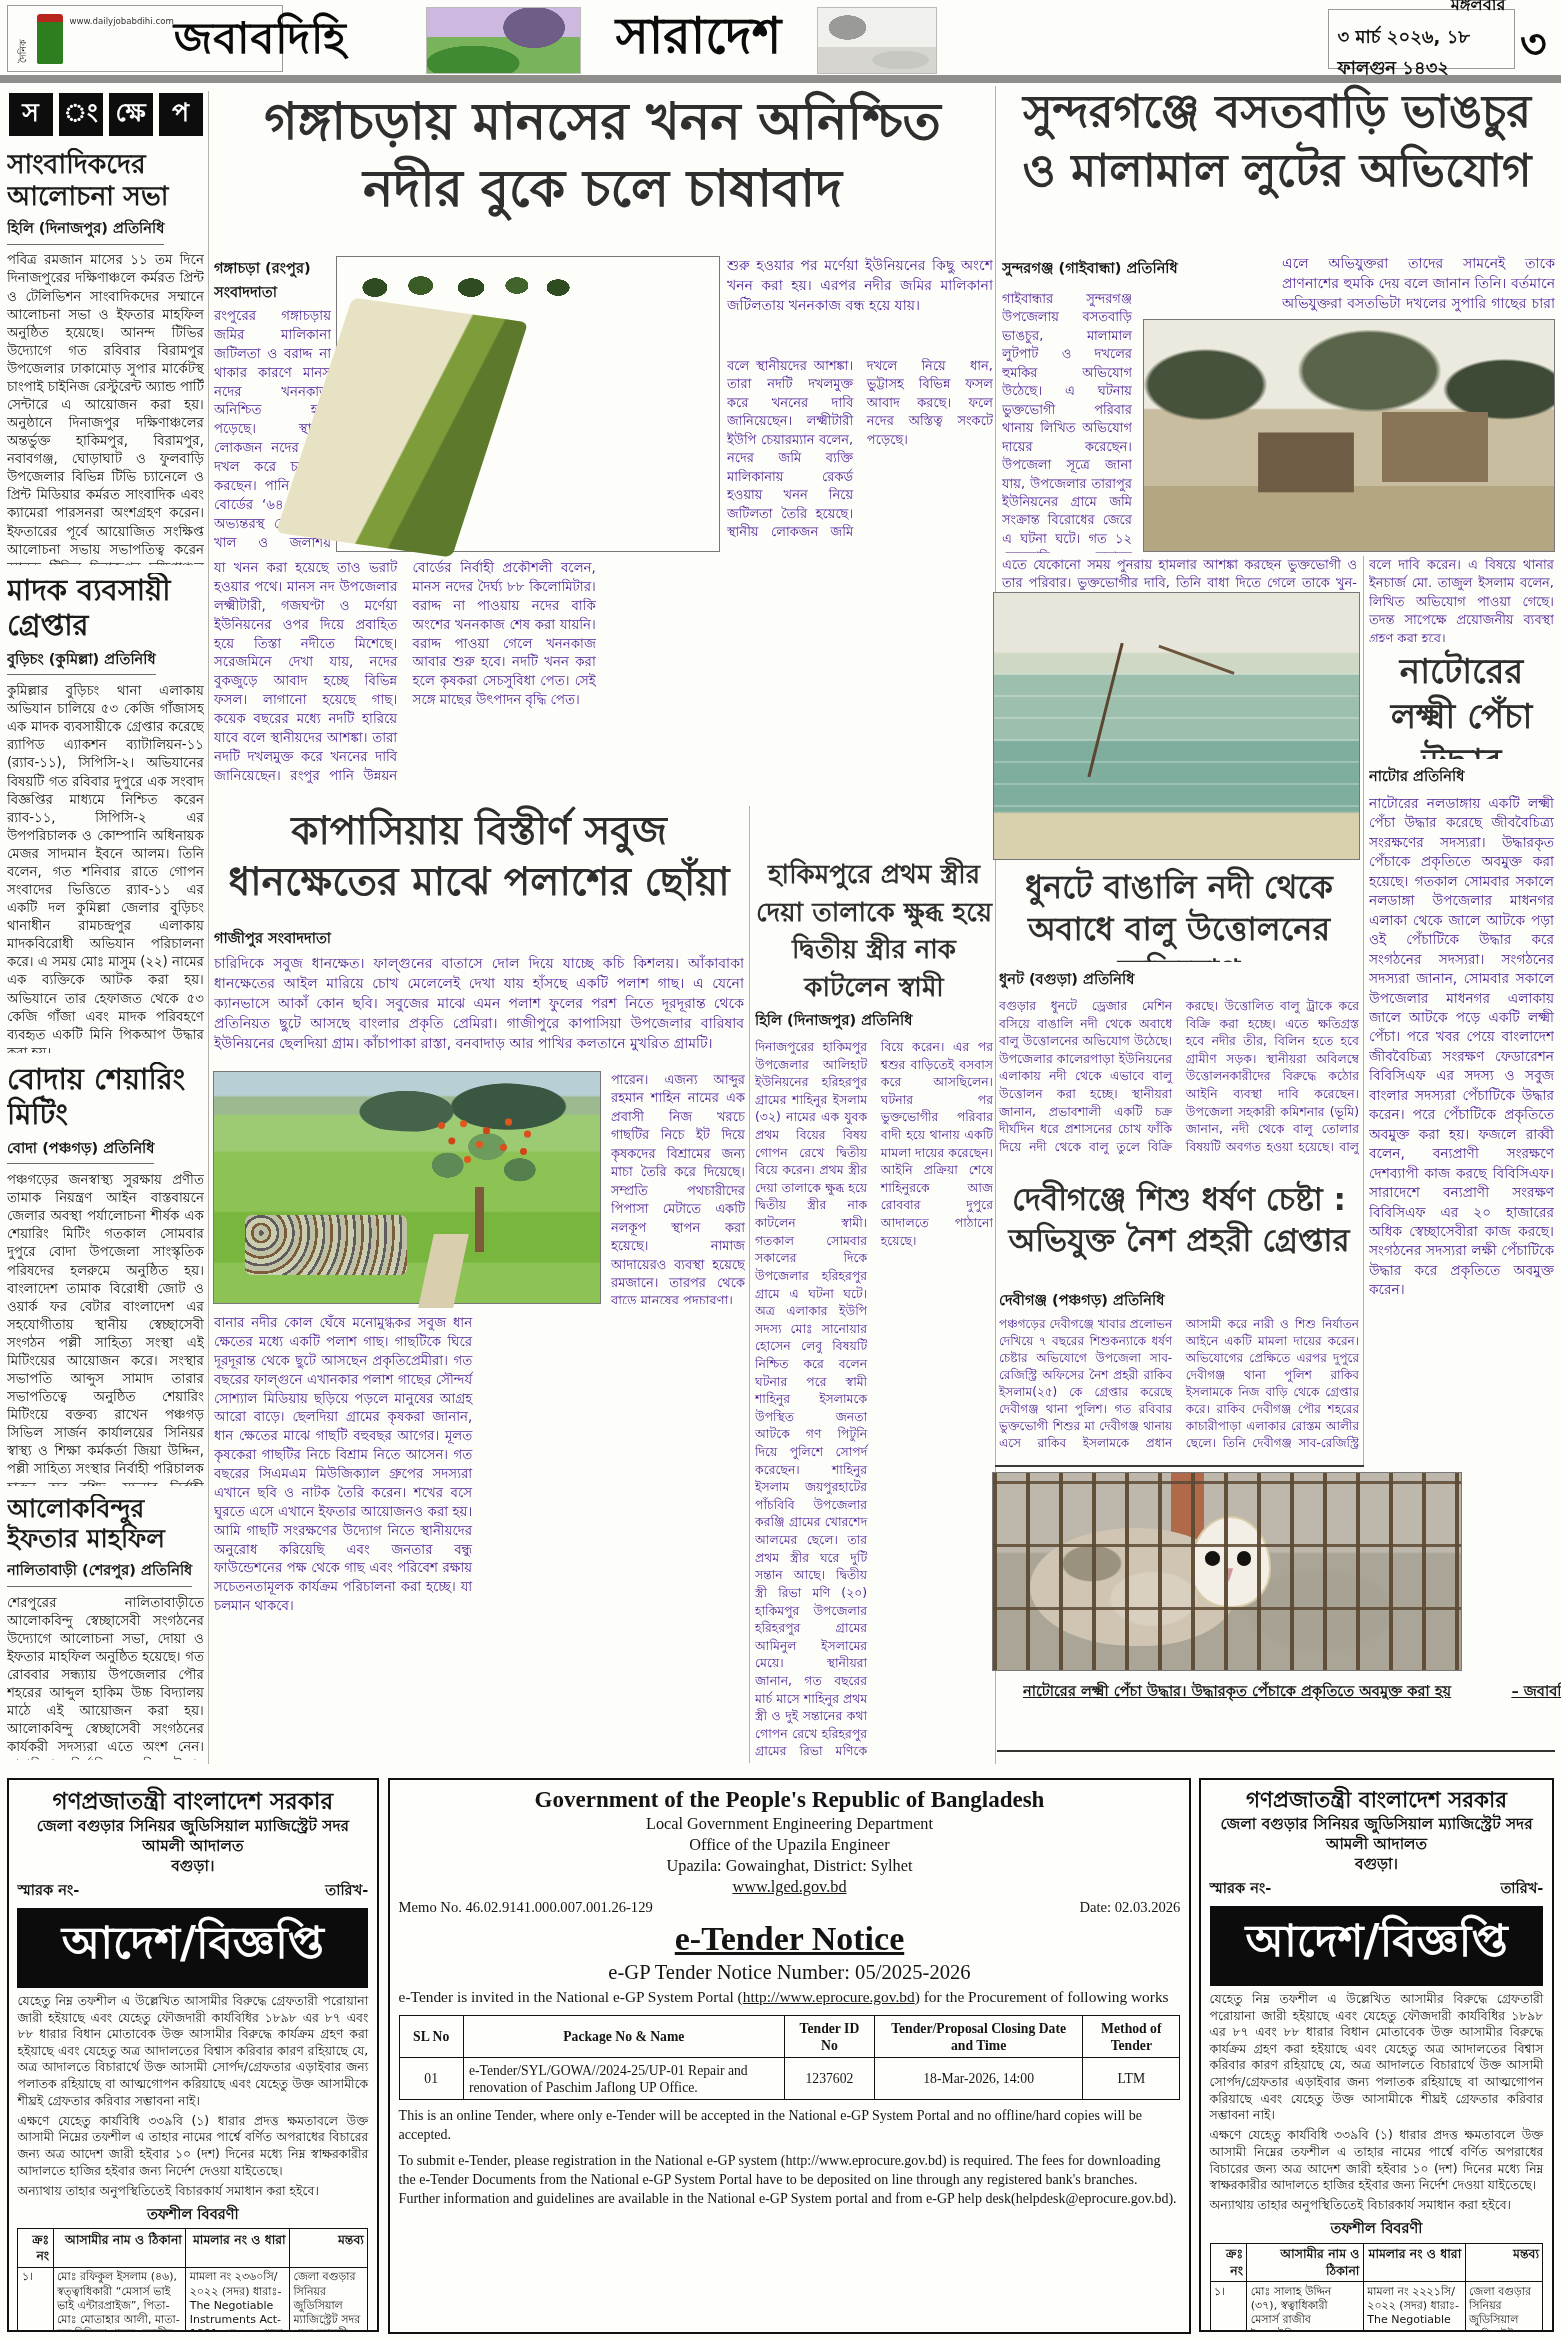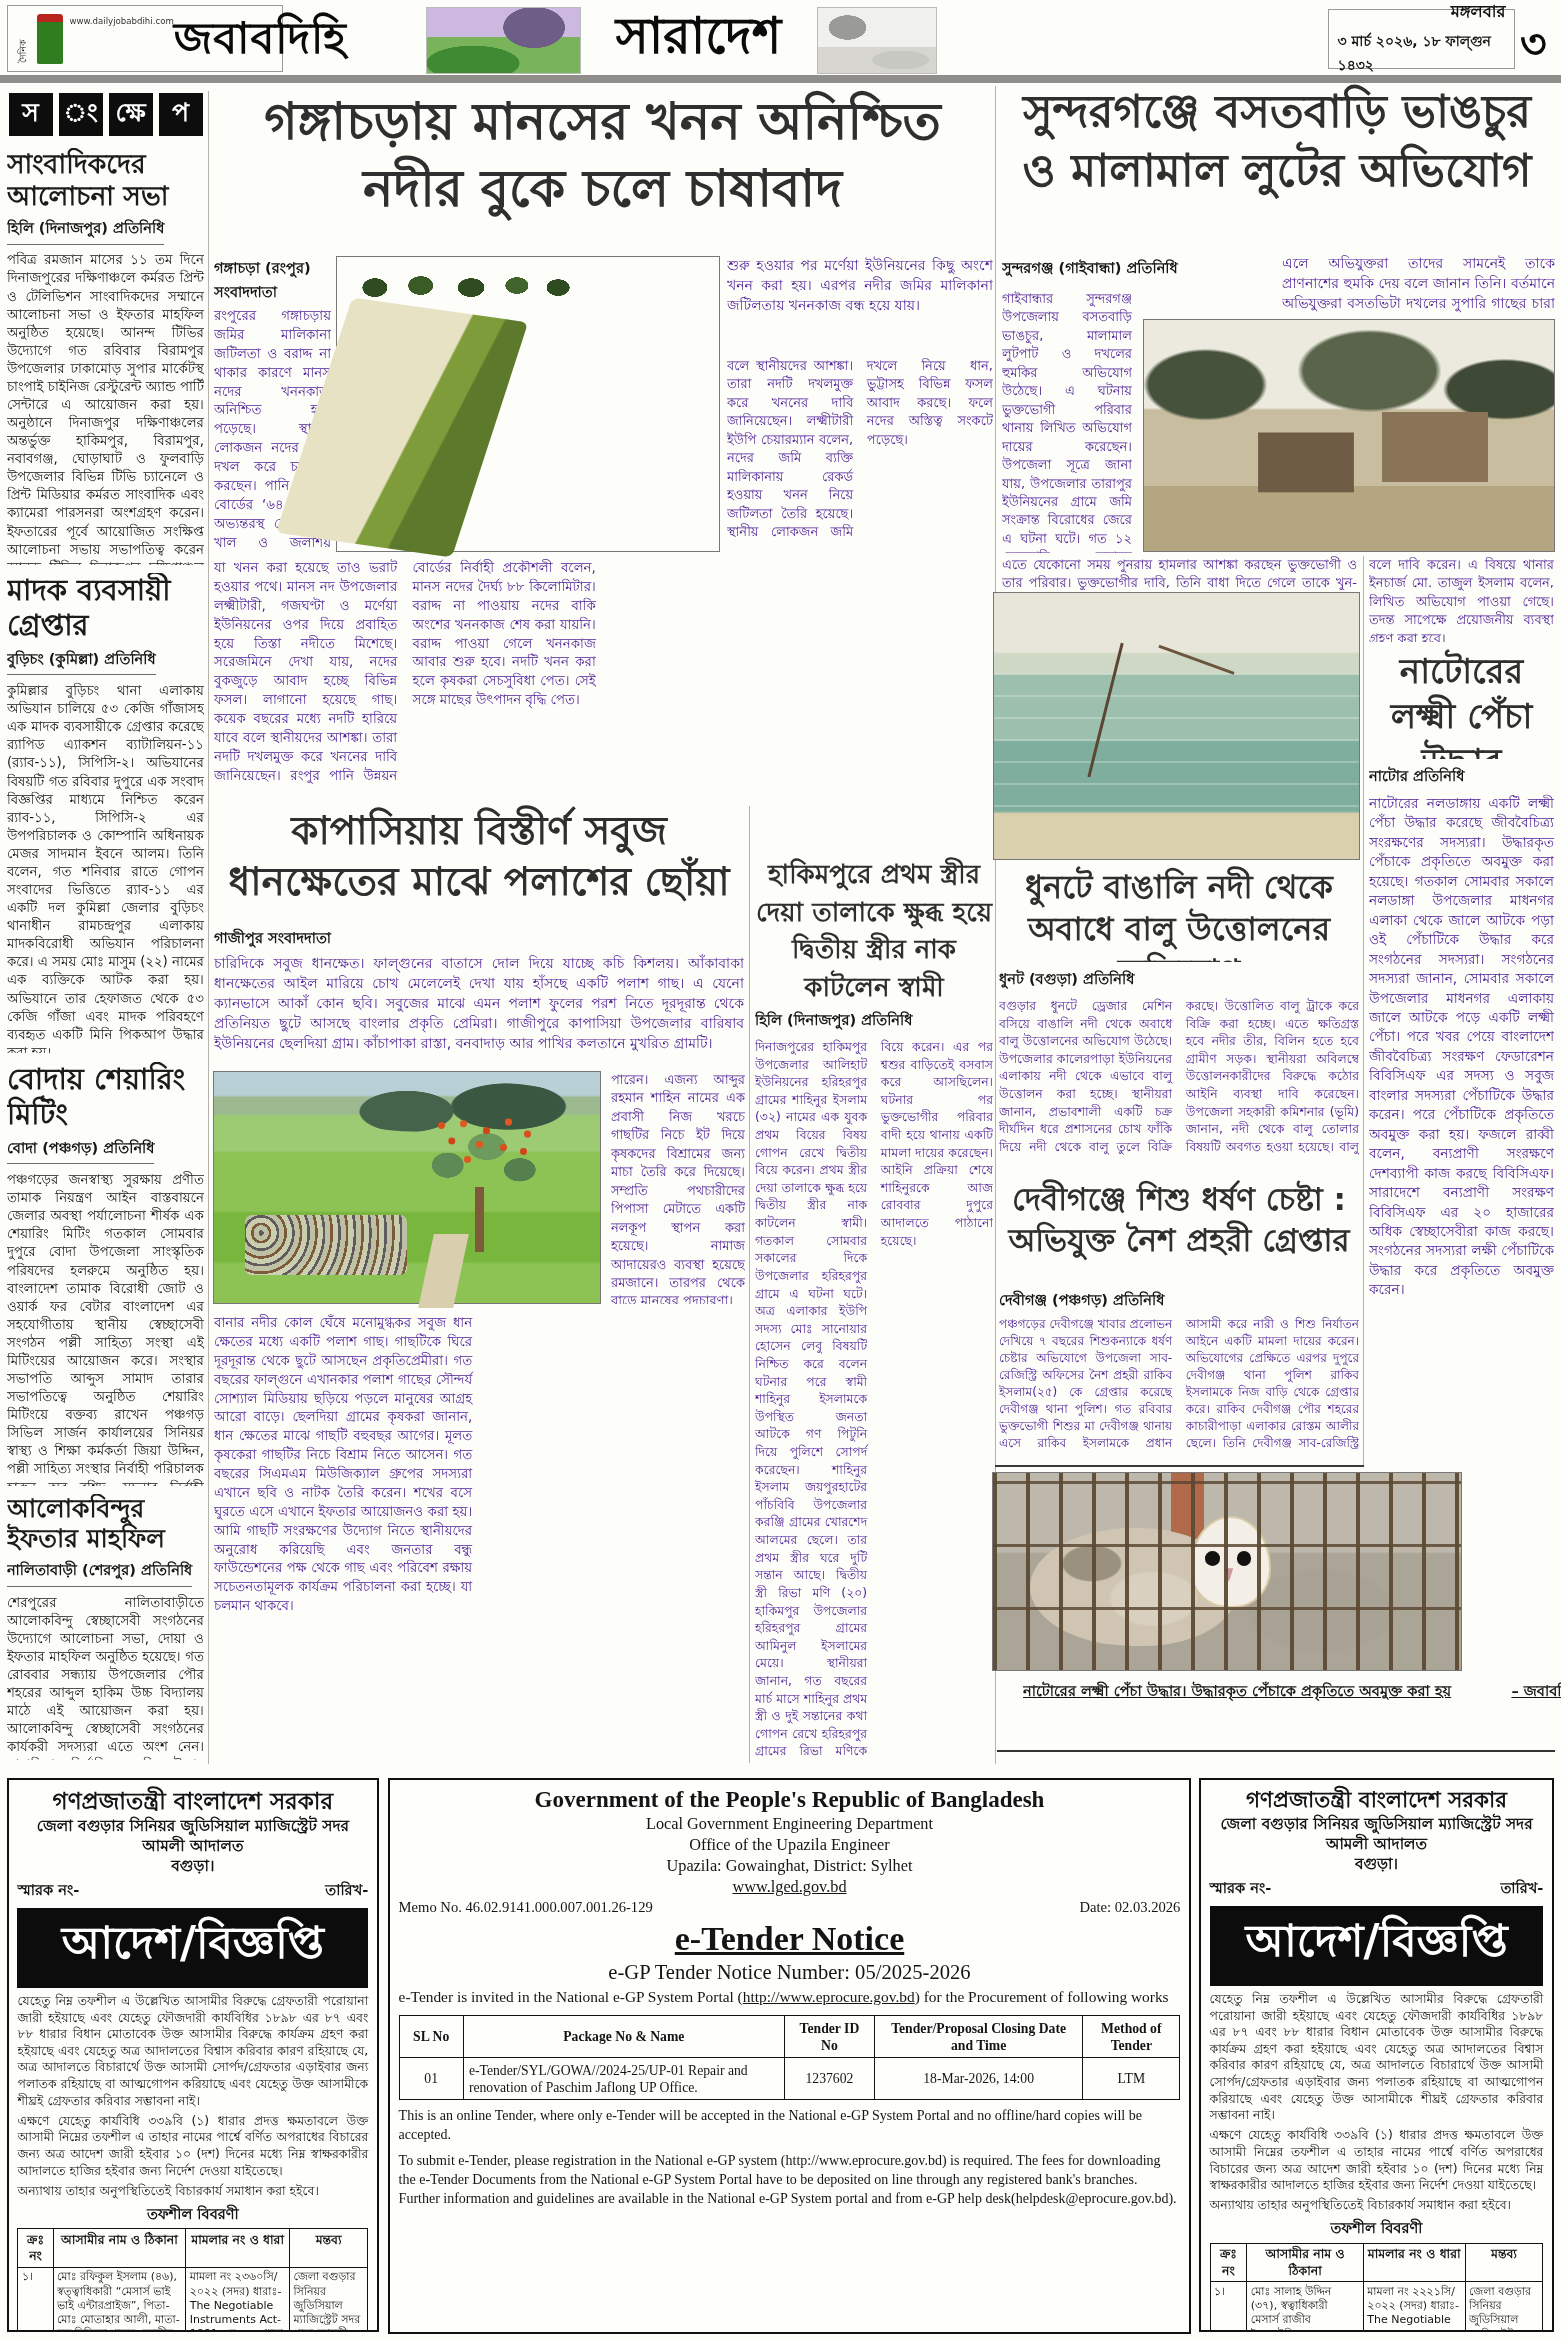--- a/index.html
+++ b/index.html
@@ -31,21 +31,21 @@
       linear-gradient(180deg,#cdb9e0 0 45%,#79b35a 45% 100%);}
   .art-r{left:817px;width:118px;background:
       radial-gradient(34px 22px at 25% 30%,#9a9a96 0 55%,transparent 56%),
       radial-gradient(51px 17px at 70% 80%,#c8c8c2 0 55%,transparent 56%),
       linear-gradient(180deg,#f0f0ec 0 60%,#d6d5cf 60% 100%);}
   .section-title{left:580px;top:6.9px;width:237px;height:65px;font-size:50px;font-weight:bold;color:#0b0b0b;
       display:flex;align-items:center;justify-content:center;}
   .date-box{left:1328px;top:8.6px;width:187px;height:60px;border:0.9px solid #9a9a9a;box-sizing:border-box;
       display:flex;flex-direction:column;align-items:flex-end;justify-content:center;padding:3.4px 8.6px;gap:3.4px;}
   .date-box .wd{font-size:16.3px;font-weight:bold;}
-  .date-box .dl{font-size:14px;font-weight:bold;}
+  .date-box .dl{font-size:18px;font-weight:bold;}
   .pagenum{left:1520px;top:12px;font-size:41px;font-weight:bold;color:#0a0a0a;}
   .top-rule{left:0;top:75px;width:1561px;height:7.7px;background:#8f8e8a;}
   
   .brief-letters{left:8.6px;top:93px;display:flex;gap:6px;}
   .brief-letters .lbox{width:44px;height:43px;background:#0d0d0d;color:#fff;font-size:25px;font-weight:bold;
       display:flex;align-items:center;justify-content:center;}
   .brief{left:6.9px;width:197px;}
   .brief-title{font-weight:bold;color:#1c1c1c;line-height:1.2;margin:0 0 5.1px 0;}
   .rail-body{font-size:13.3px;line-height:1.36;}
   
@@ -113,21 +113,21 @@
   .court-gov{font-size:23px;font-weight:bold;text-align:center;line-height:1.25;}
   .court-line{font-size:15.4px;font-weight:bold;text-align:center;line-height:1.3;}
   .court-memo{display:flex;justify-content:space-between;font-size:14.6px;font-weight:bold;margin-top:3.4px;}
   .court-banner{background:#0c0c0c;color:#fff;font-size:44px;font-weight:bold;text-align:center;
       padding:1.7px 0 5.1px 0;margin:5.1px 0;}
   .court-body{font-size:12.4px;line-height:1.34;}
   .court-body p{margin:0 0 3.4px 0;}
   .court-table-title{font-size:14.6px;font-weight:bold;text-align:center;margin:1.7px 0;}
   table.court{border-collapse:collapse;width:100%;font-size:11px;line-height:1.3;}
   table.court th,table.court td{border:1.7px solid #111;padding:2.6px 3.4px;vertical-align:top;text-align:left;}
-  table.court th{text-align:center;font-size:12.4px;}
+  table.court th{text-align:right;font-size:12.4px;}
   .tender-box{font-family:"Liberation Serif","DejaVu Serif",serif;}
   .t-gov{font-size:23px;font-weight:bold;text-align:center;}
   .t-line{font-size:16.3px;text-align:center;line-height:1.3;}
   .t-url{text-decoration:underline;}
   .t-memo{display:flex;justify-content:space-between;font-size:14.6px;margin-top:1.7px;}
   .t-title{font-size:34px;font-weight:bold;text-align:center;text-decoration:underline;margin:3.4px 0 1.7px 0;}
   .t-sub{font-size:20.6px;text-align:center;margin:3.4px 0;}
   .t-intro{font-size:15.4px;line-height:1.35;}
   table.tender{border-collapse:collapse;width:100%;font-size:13.7px;margin-top:6.9px;font-family:inherit;}
   table.tender th,table.tender td{border:1.7px solid #111;padding:3.4px 5.1px;text-align:center;vertical-align:middle;line-height:1.25;}

